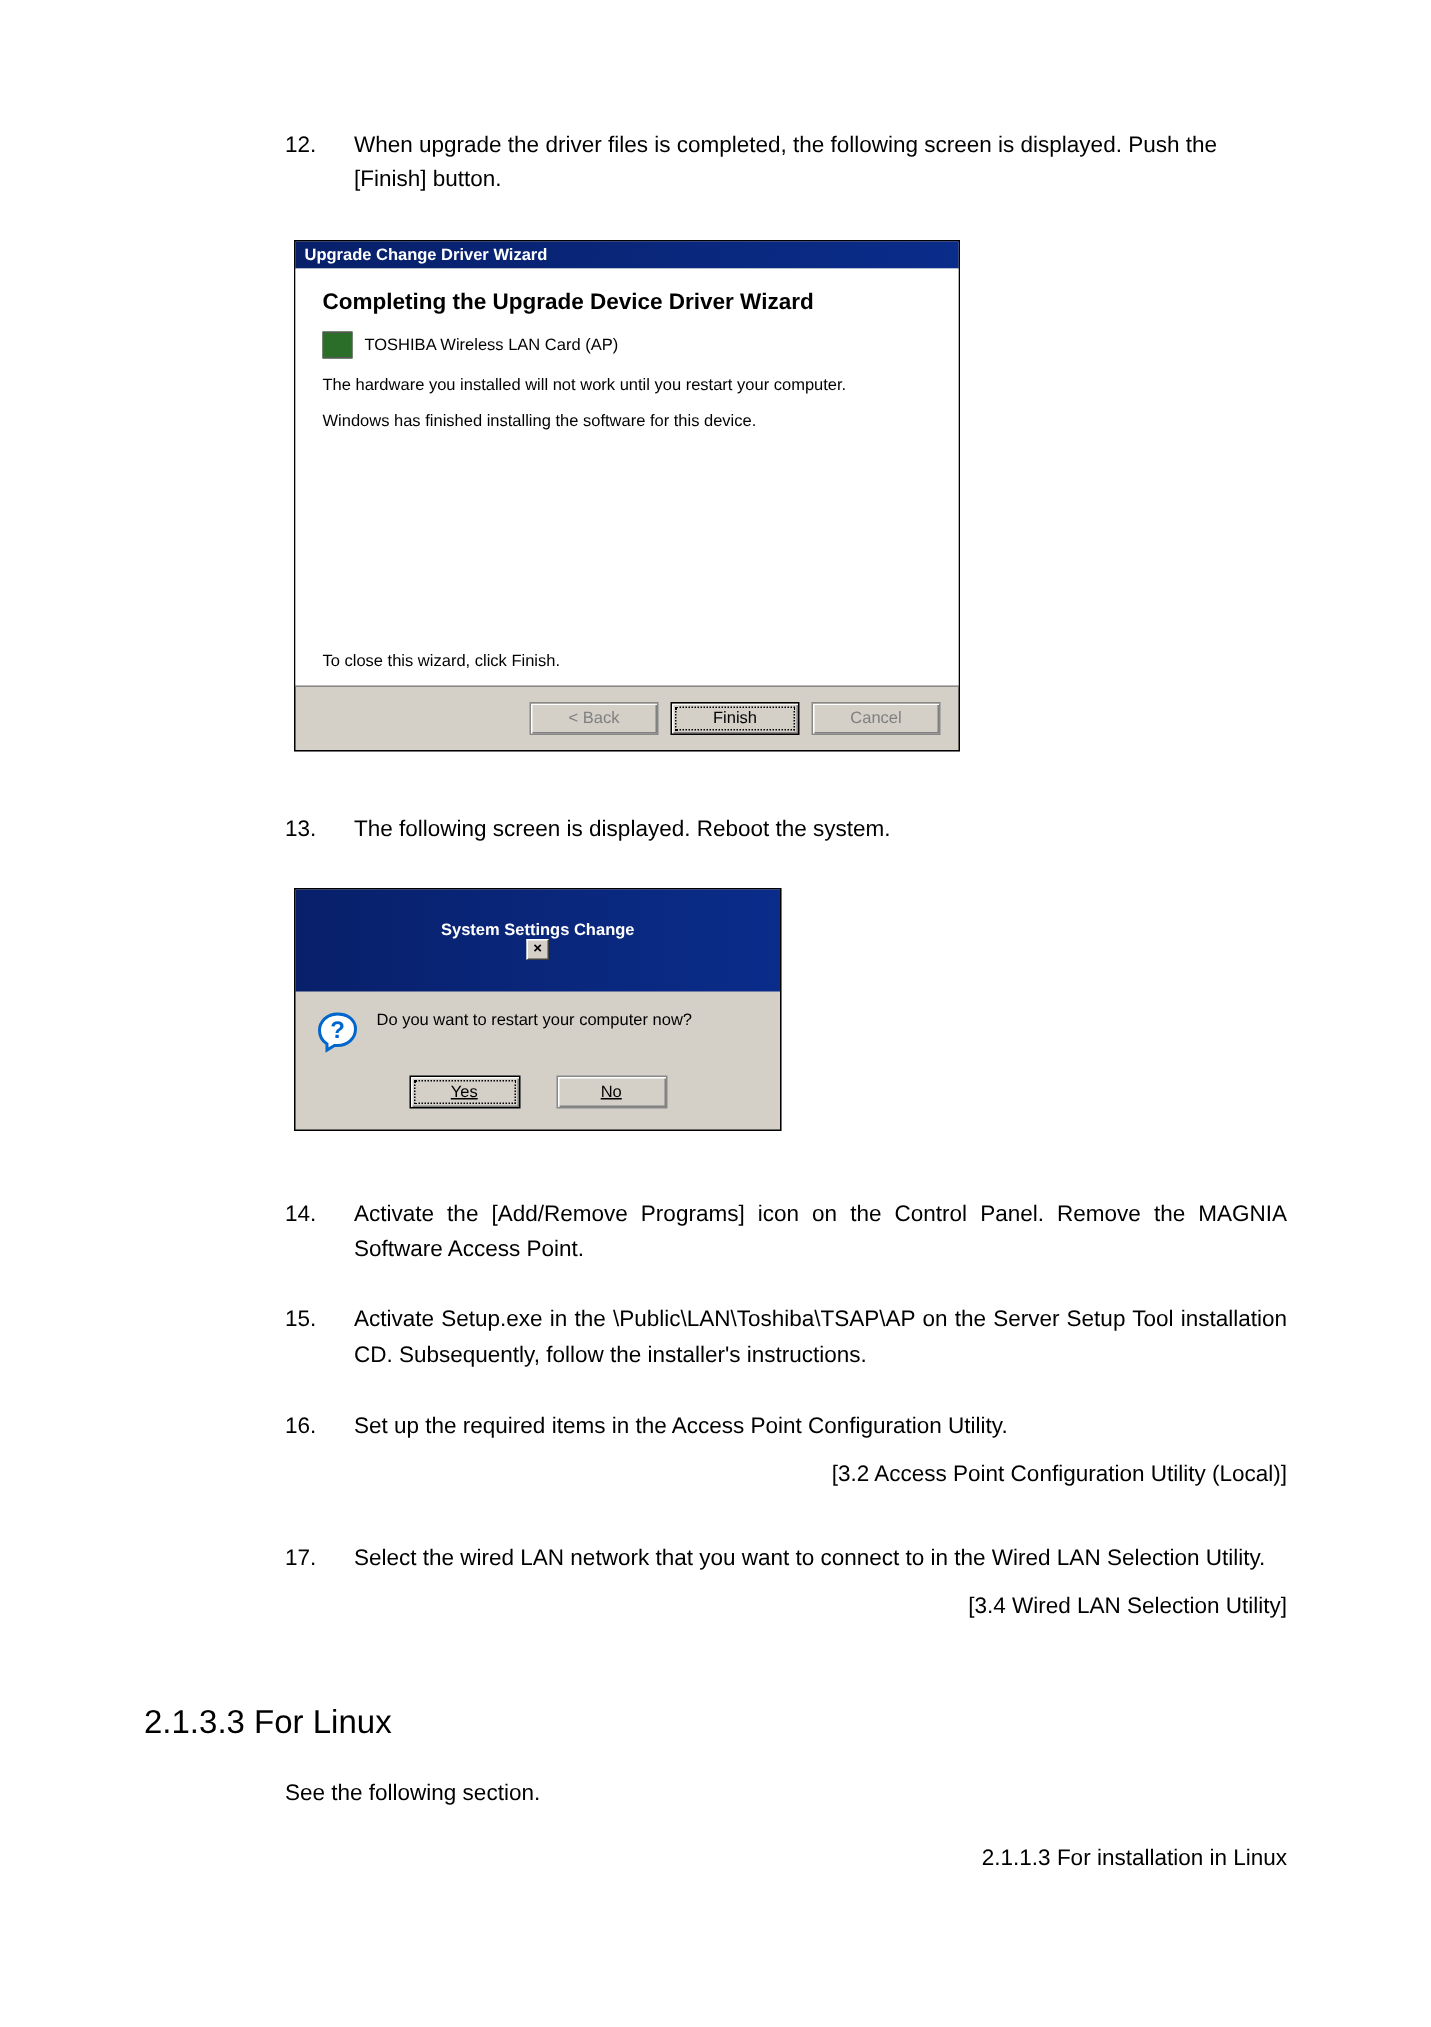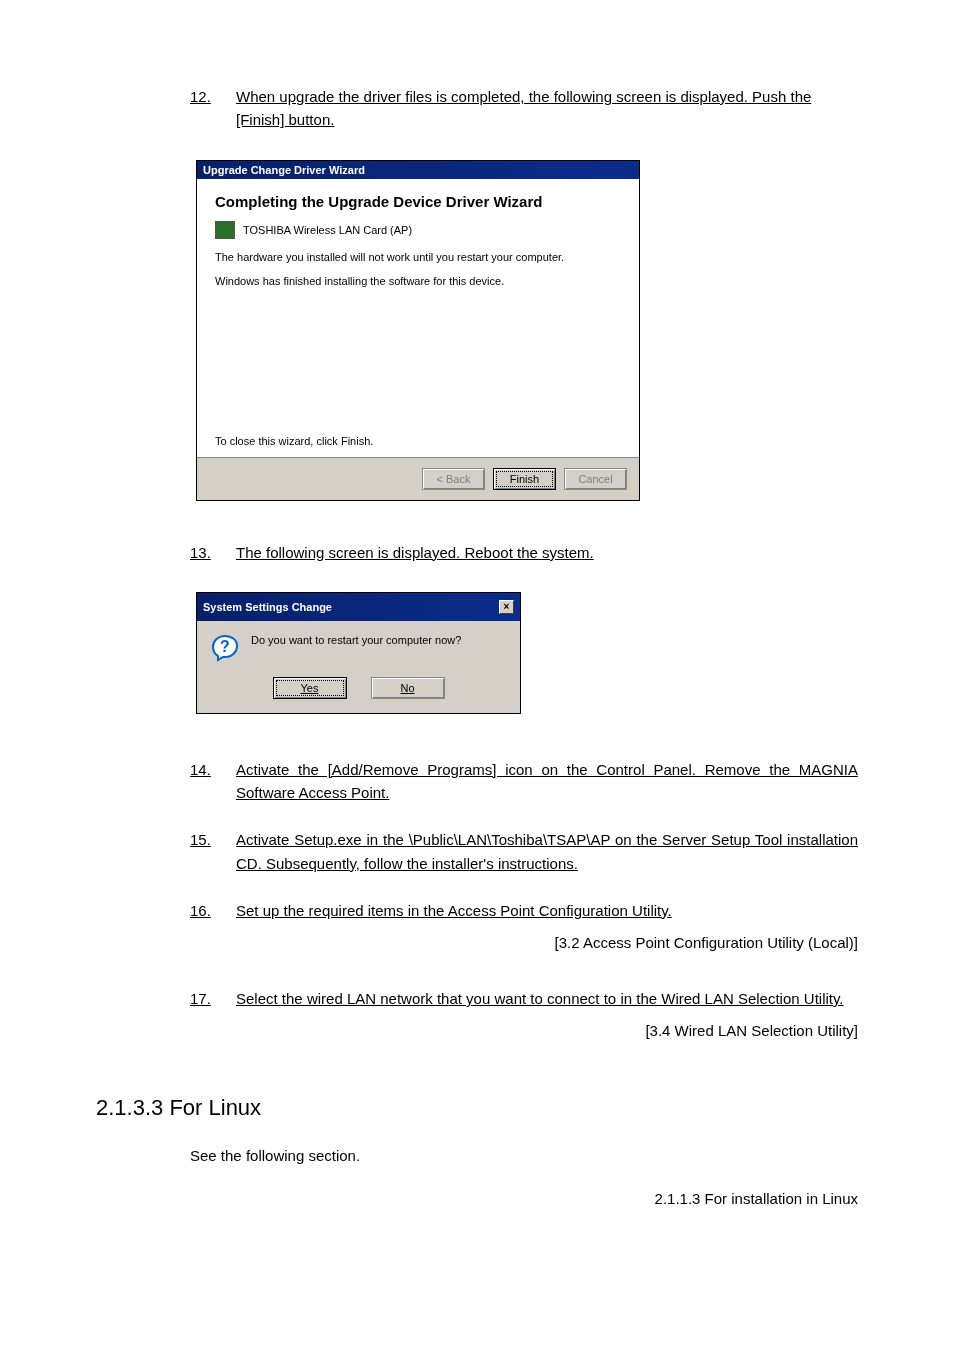--- a/index.html
+++ b/index.html
@@ -14,21 +14,20 @@
   .page {
     padding: 85px 96px 0 96px;
   }
   .step-wrap {
     padding-left: 94px;
   }
   .step-row {
     display: flex;
     align-items: baseline;
     margin-bottom: 6px;
-    text-decoration: underline;
   }
   .step-row .num {
     width: 46px;
     flex-shrink: 0;
     font-size: 15px;
   }
   .step-row .txt {
     font-size: 15px;
     line-height: 1.55;
   }
@@ -116,21 +115,21 @@
     left: 18px;
   }
   .wiz-footer {
     border-top: 1px solid #888;
     padding: 10px 12px;
     display: flex;
     justify-content: flex-end;
     gap: 8px;
   }
   .wiz-btn {
-    width: 63px;
+    width: 86px;
     height: 22px;
     font-size: 11px;
     background: #d4d0c8;
     border: 1px solid #888;
     box-shadow: inset 1px 1px 0 #fff, inset -1px -1px 0 #808080;
     color: #808080;
     text-align: center;
     line-height: 20px;
   }
   .wiz-btn.enabled { color: #000; }
@@ -142,24 +141,25 @@
     margin: 28px 0 44px 100px;
     border: 1px solid #000;
     background: #d4d0c8;
     font-family: Tahoma, Arial, sans-serif;
   }
   .msg-title {
     background: linear-gradient(to right, #08206a, #0a2c8a);
     color: #fff;
     font-weight: bold;
     font-size: 11px;
-    padding: 7px 6px;
+    padding: 21px 6px;
     display: flex;
     justify-content: space-between;
     align-items: center;
+    flex-direction: column;
   }
   .msg-close {
     width: 15px; height: 14px;
     background: #d4d0c8;
     border: 1px solid #fff;
     border-right-color: #404040;
     border-bottom-color: #404040;
     color: #000;
     font-size: 10px;
     line-height: 12px;

